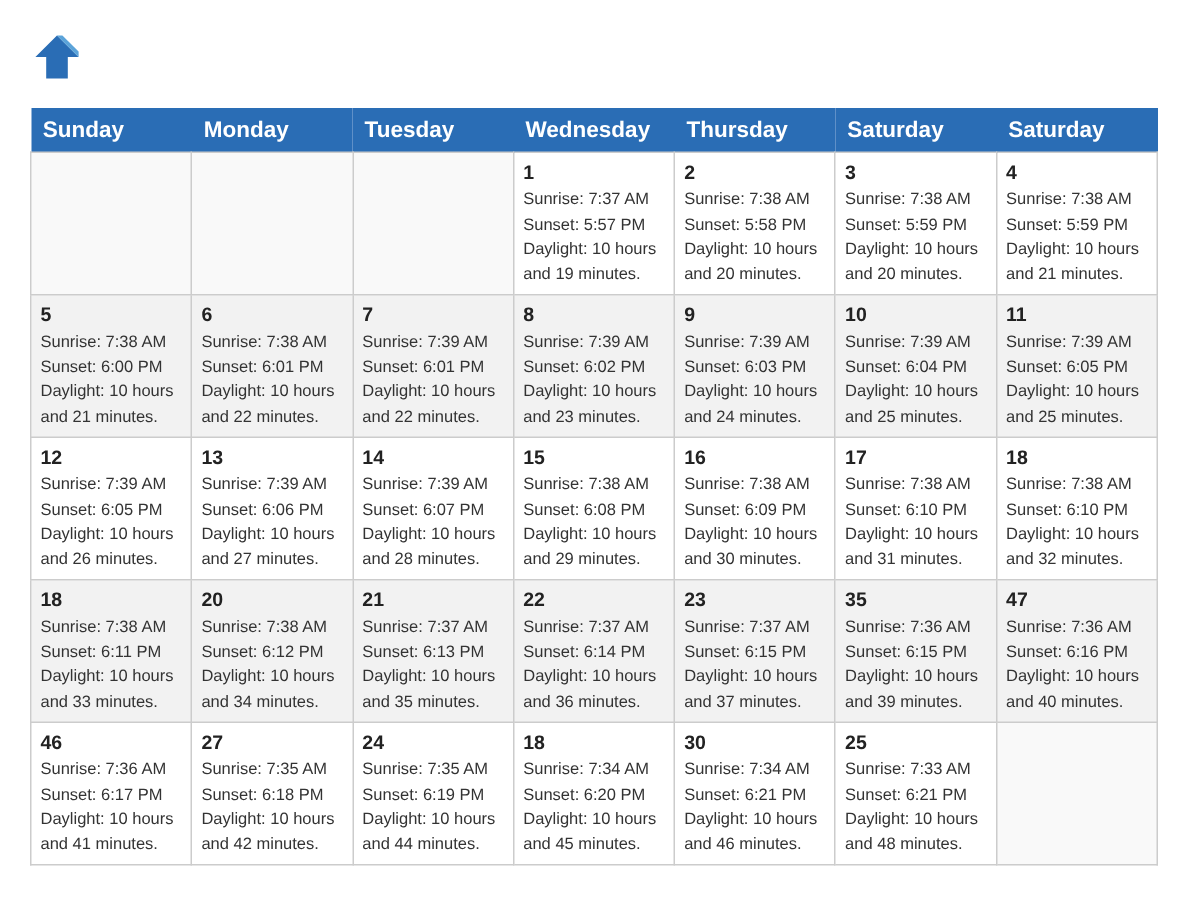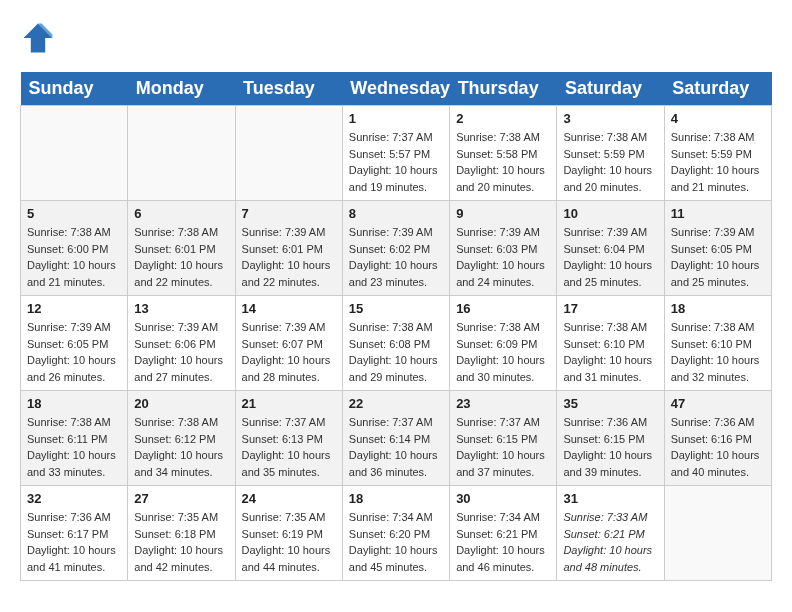--- a/index.html
+++ b/index.html
@@ -55,21 +55,21 @@
     table {
       width: 100%;
       border-collapse: collapse;
       table-layout: fixed;
     }
     th {
       background-color: #2a6db5;
       color: white;
       text-align: left;
       padding: 6px 8px;
-      font-size: 18px;
+      font-size: 15px;
       font-weight: bold;
     }
     td {
       border: 1px solid #ccc;
       vertical-align: top;
       padding: 5px 6px;
       font-size: 11px;
       color: #333;
       height: 90px;
       background: #fff;
@@ -305,21 +305,21 @@
         <td class="alt-row">
           <div class="day-num">47</div>
           <div class="day-info" style="white-space: pre-line;">Sunrise: 7:36 AM
 Sunset: 6:16 PM
 Daylight: 10 hours
 and 40 minutes.</div>
         </td>
       </tr>
       <tr>
         <td>
-          <div class="day-num">32</div>
+          <div class="day-num">46</div>
           <div class="day-info" style="white-space: pre-line;">Sunrise: 7:36 AM
 Sunset: 6:17 PM
 Daylight: 10 hours
 and 41 minutes.</div>
         </td>
         <td>
           <div class="day-num">27</div>
           <div class="day-info" style="white-space: pre-line;">Sunrise: 7:35 AM
 Sunset: 6:18 PM
 Daylight: 10 hours
@@ -340,22 +340,22 @@
 and 45 minutes.</div>
         </td>
         <td>
           <div class="day-num">30</div>
           <div class="day-info" style="white-space: pre-line;">Sunrise: 7:34 AM
 Sunset: 6:21 PM
 Daylight: 10 hours
 and 46 minutes.</div>
         </td>
         <td>
-          <div class="day-num">31</div>
-          <div class="day-info" style="white-space: pre-line; font-style: italic;">Sunrise: 7:33 AM
+          <div class="day-num">25</div>
+          <div class="day-info" style="white-space: pre-line;">Sunrise: 7:33 AM
 Sunset: 6:21 PM
 Daylight: 10 hours
 and 48 minutes.</div>
         </td>
         <td class="empty"></td>
       </tr>
     </tbody>
 </table>
 
 </body></html>

